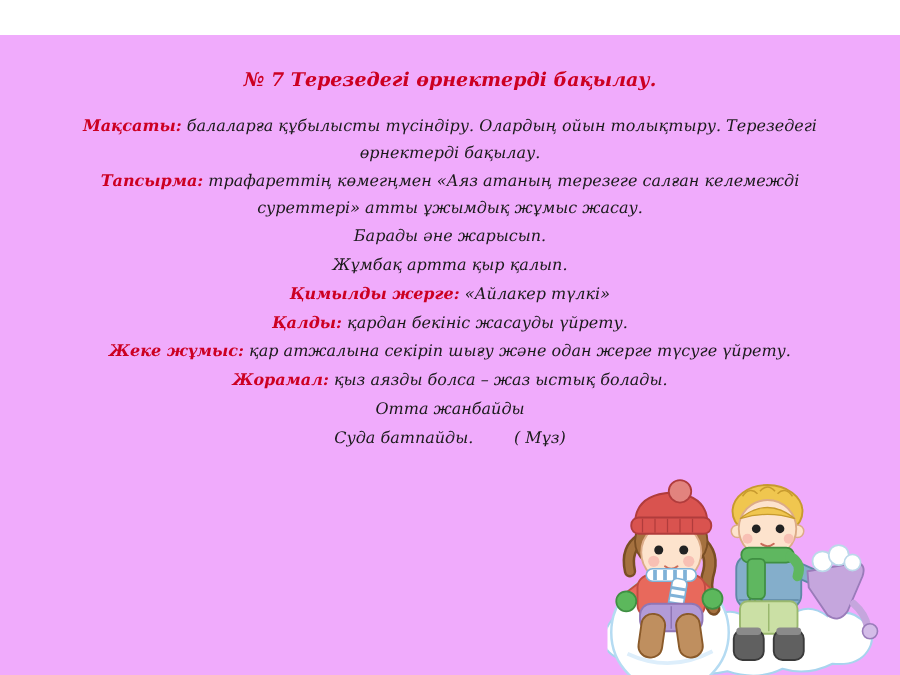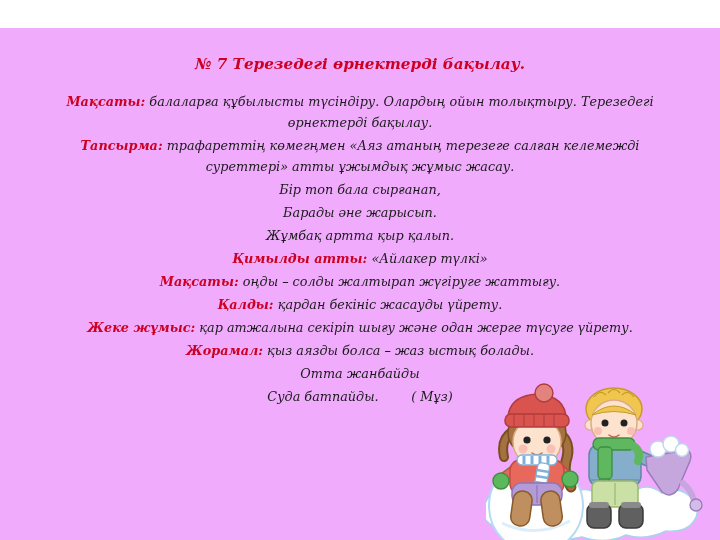--- a/index.html
+++ b/index.html
@@ -28,25 +28,23 @@
 </style>
 </head>
 <body>
 
 <div class="page">
   <div class="content">
     <h1 class="title">№ 7 Терезедегі өрнектерді бақылау.</h1>
 
     <p class="line"><span class="label">Мақсаты:</span><span> балаларға құбылысты түсіндіру. Олардың ойын толықтыру. Терезедегі өрнектерді бақылау.</span></p>
     <p class="line"><span class="label">Тапсырма:</span><span> трафареттің көмегңмен «Аяз атаның терезеге салған келемежді суреттері» атты ұжымдық жұмыс жасау.</span></p>
-    <p class="line"><span class="label"></span><span>Бір топ бала сырғанап,</span></p>
     <p class="line"><span class="label"></span><span>Барады әне жарысып.</span></p>
     <p class="line"><span class="label"></span><span>Жұмбақ артта қыр қалып.</span></p>
-    <p class="line"><span class="label">Қимылды атты:</span><span> «Айлакер түлкі»</span></p>
-    <p class="line"><span class="label">Мақсаты:</span><span> оңды – солды жалтырап жүгіруге жаттығу.</span></p>
+    <p class="line"><span class="label">Қимылды жерге:</span><span> «Айлакер түлкі»</span></p>
     <p class="line"><span class="label">Қалды:</span><span> қардан бекініс жасауды үйрету.</span></p>
     <p class="line"><span class="label">Жеке жұмыс:</span><span> қар атжалына секіріп шығу және одан жерге түсуге үйрету.</span></p>
     <p class="line"><span class="label">Жорамал:</span><span> қыз аязды болса – жаз ыстық болады.</span></p>
     <p class="line"><span class="label"></span><span>Отта жанбайды</span></p>
     <p class="line"><span class="label"></span><span>Суда батпайды.&nbsp;&nbsp;&nbsp;&nbsp;&nbsp;&nbsp;&nbsp;&nbsp;( Мұз)</span></p>
   </div>
 
   <svg class="illustration" viewBox="0 0 222 162" xmlns="http://www.w3.org/2000/svg">
 
     <g>

